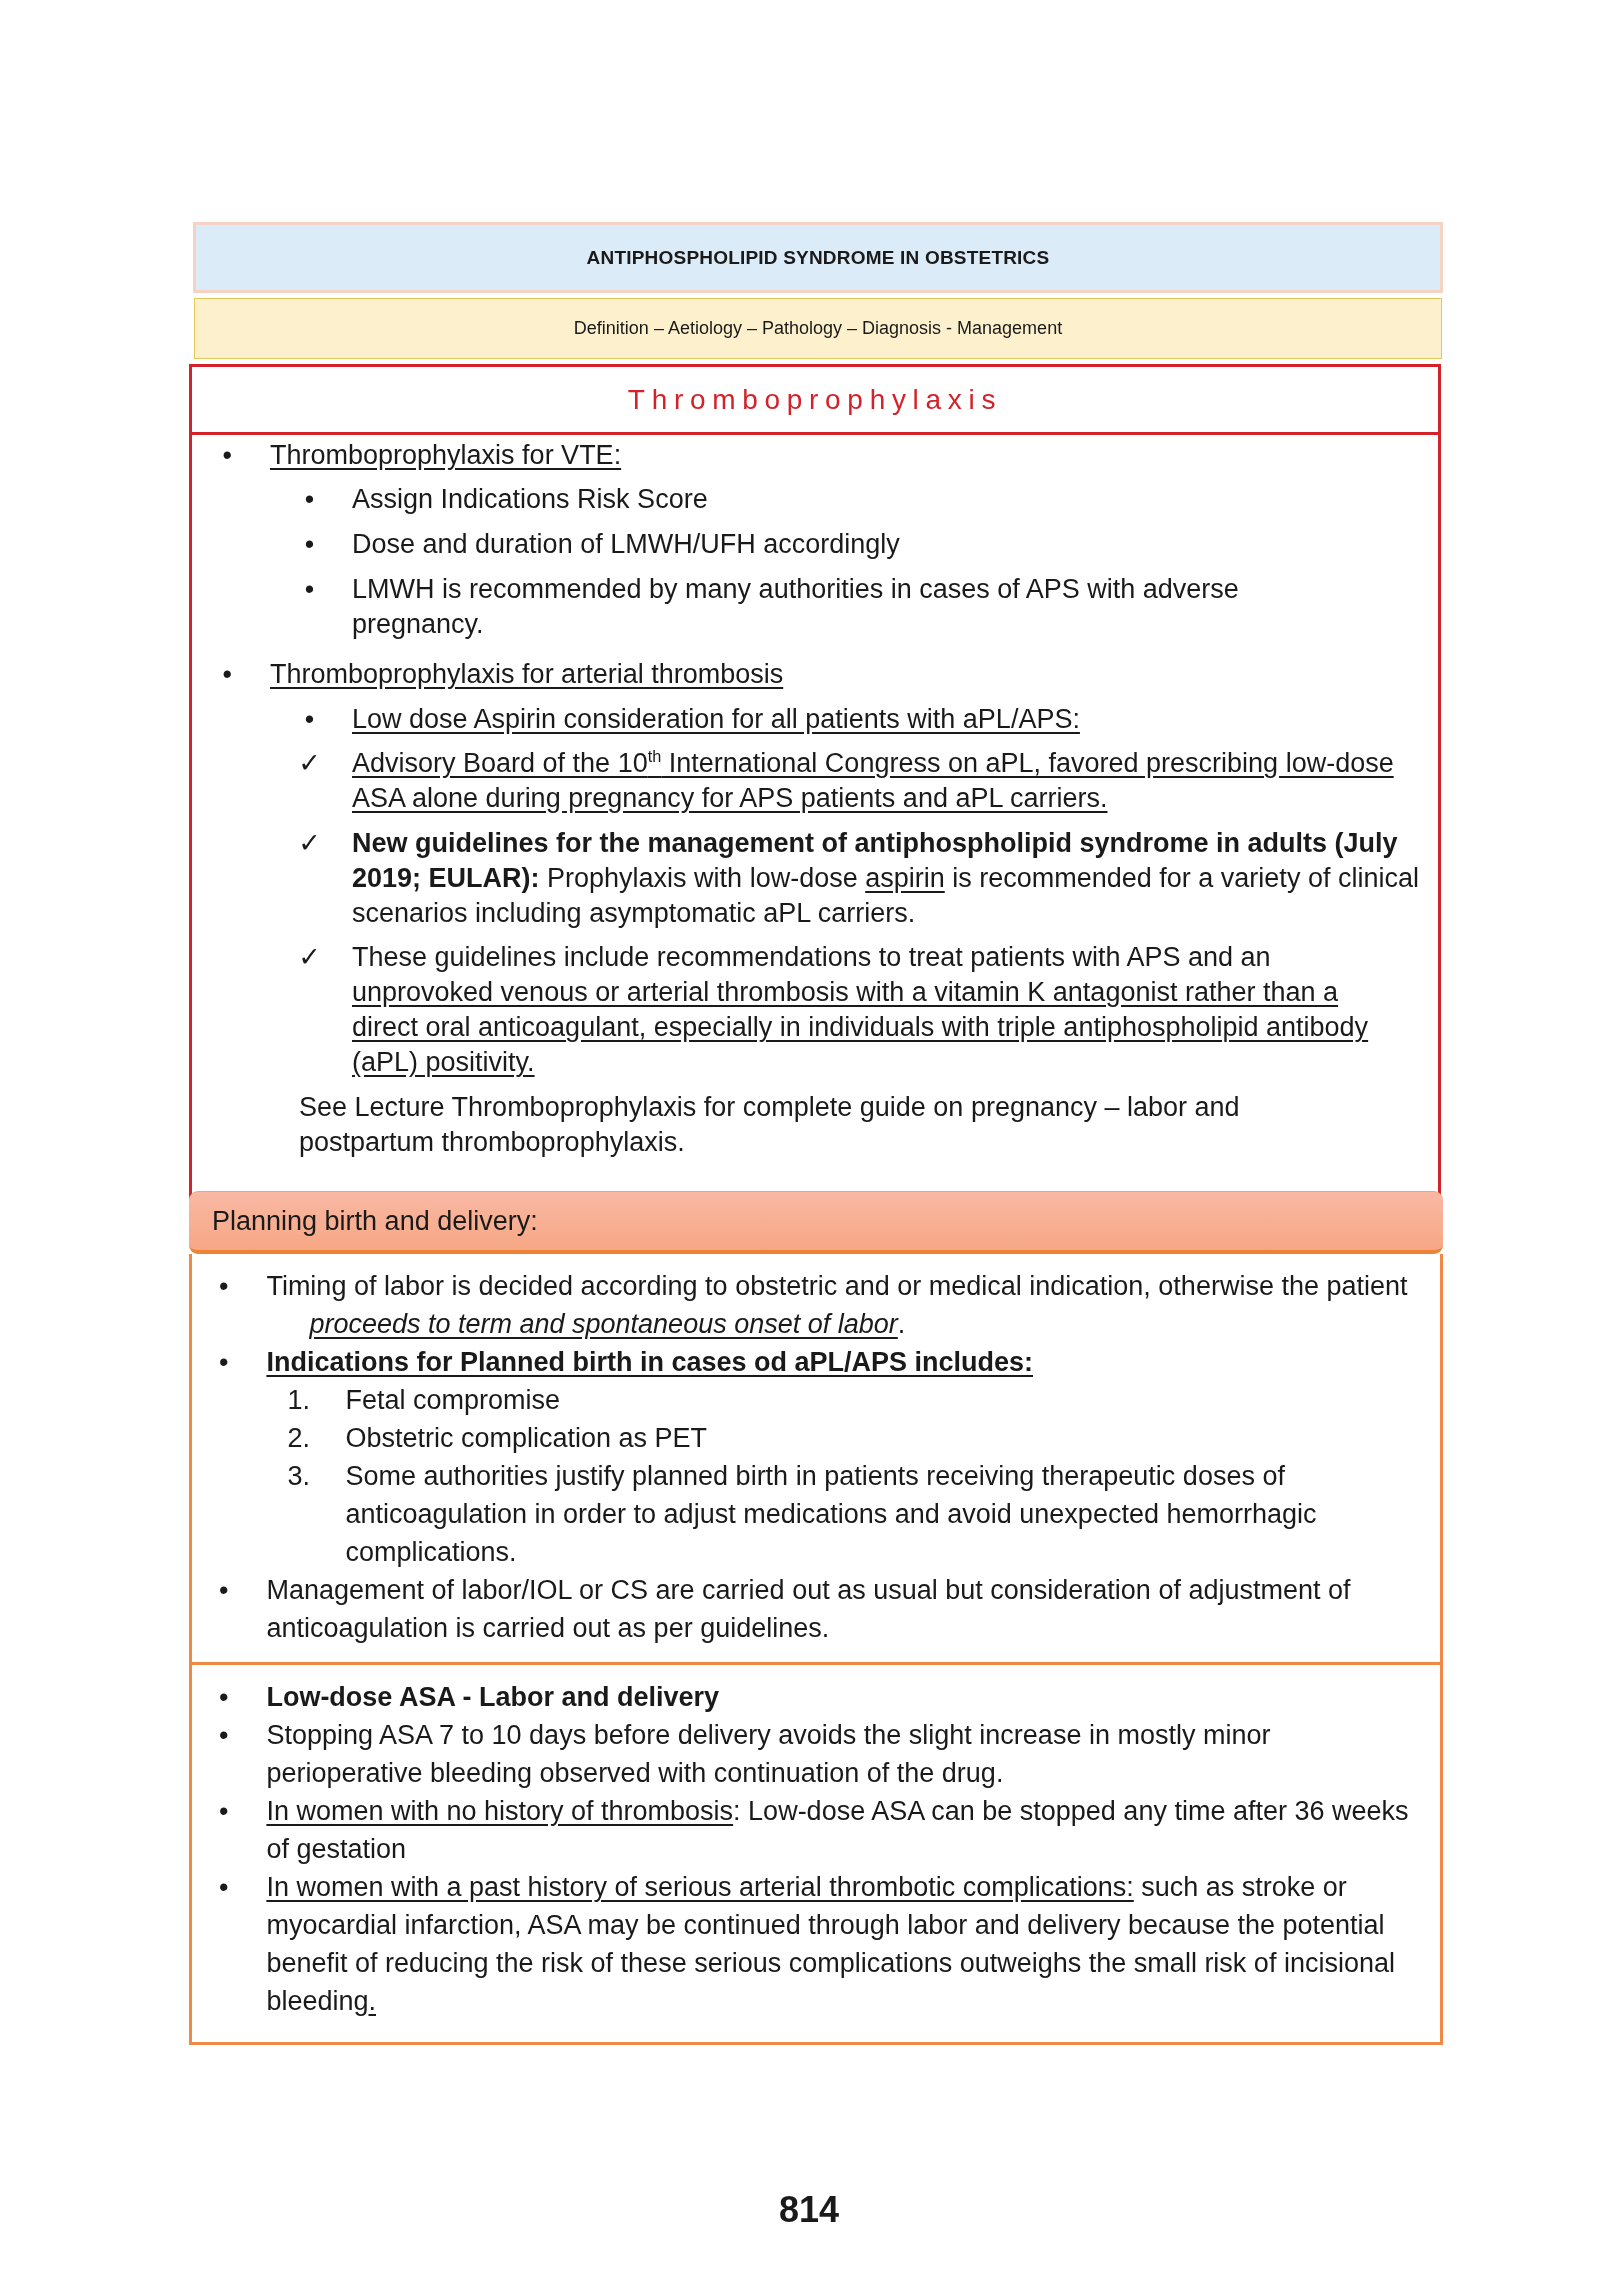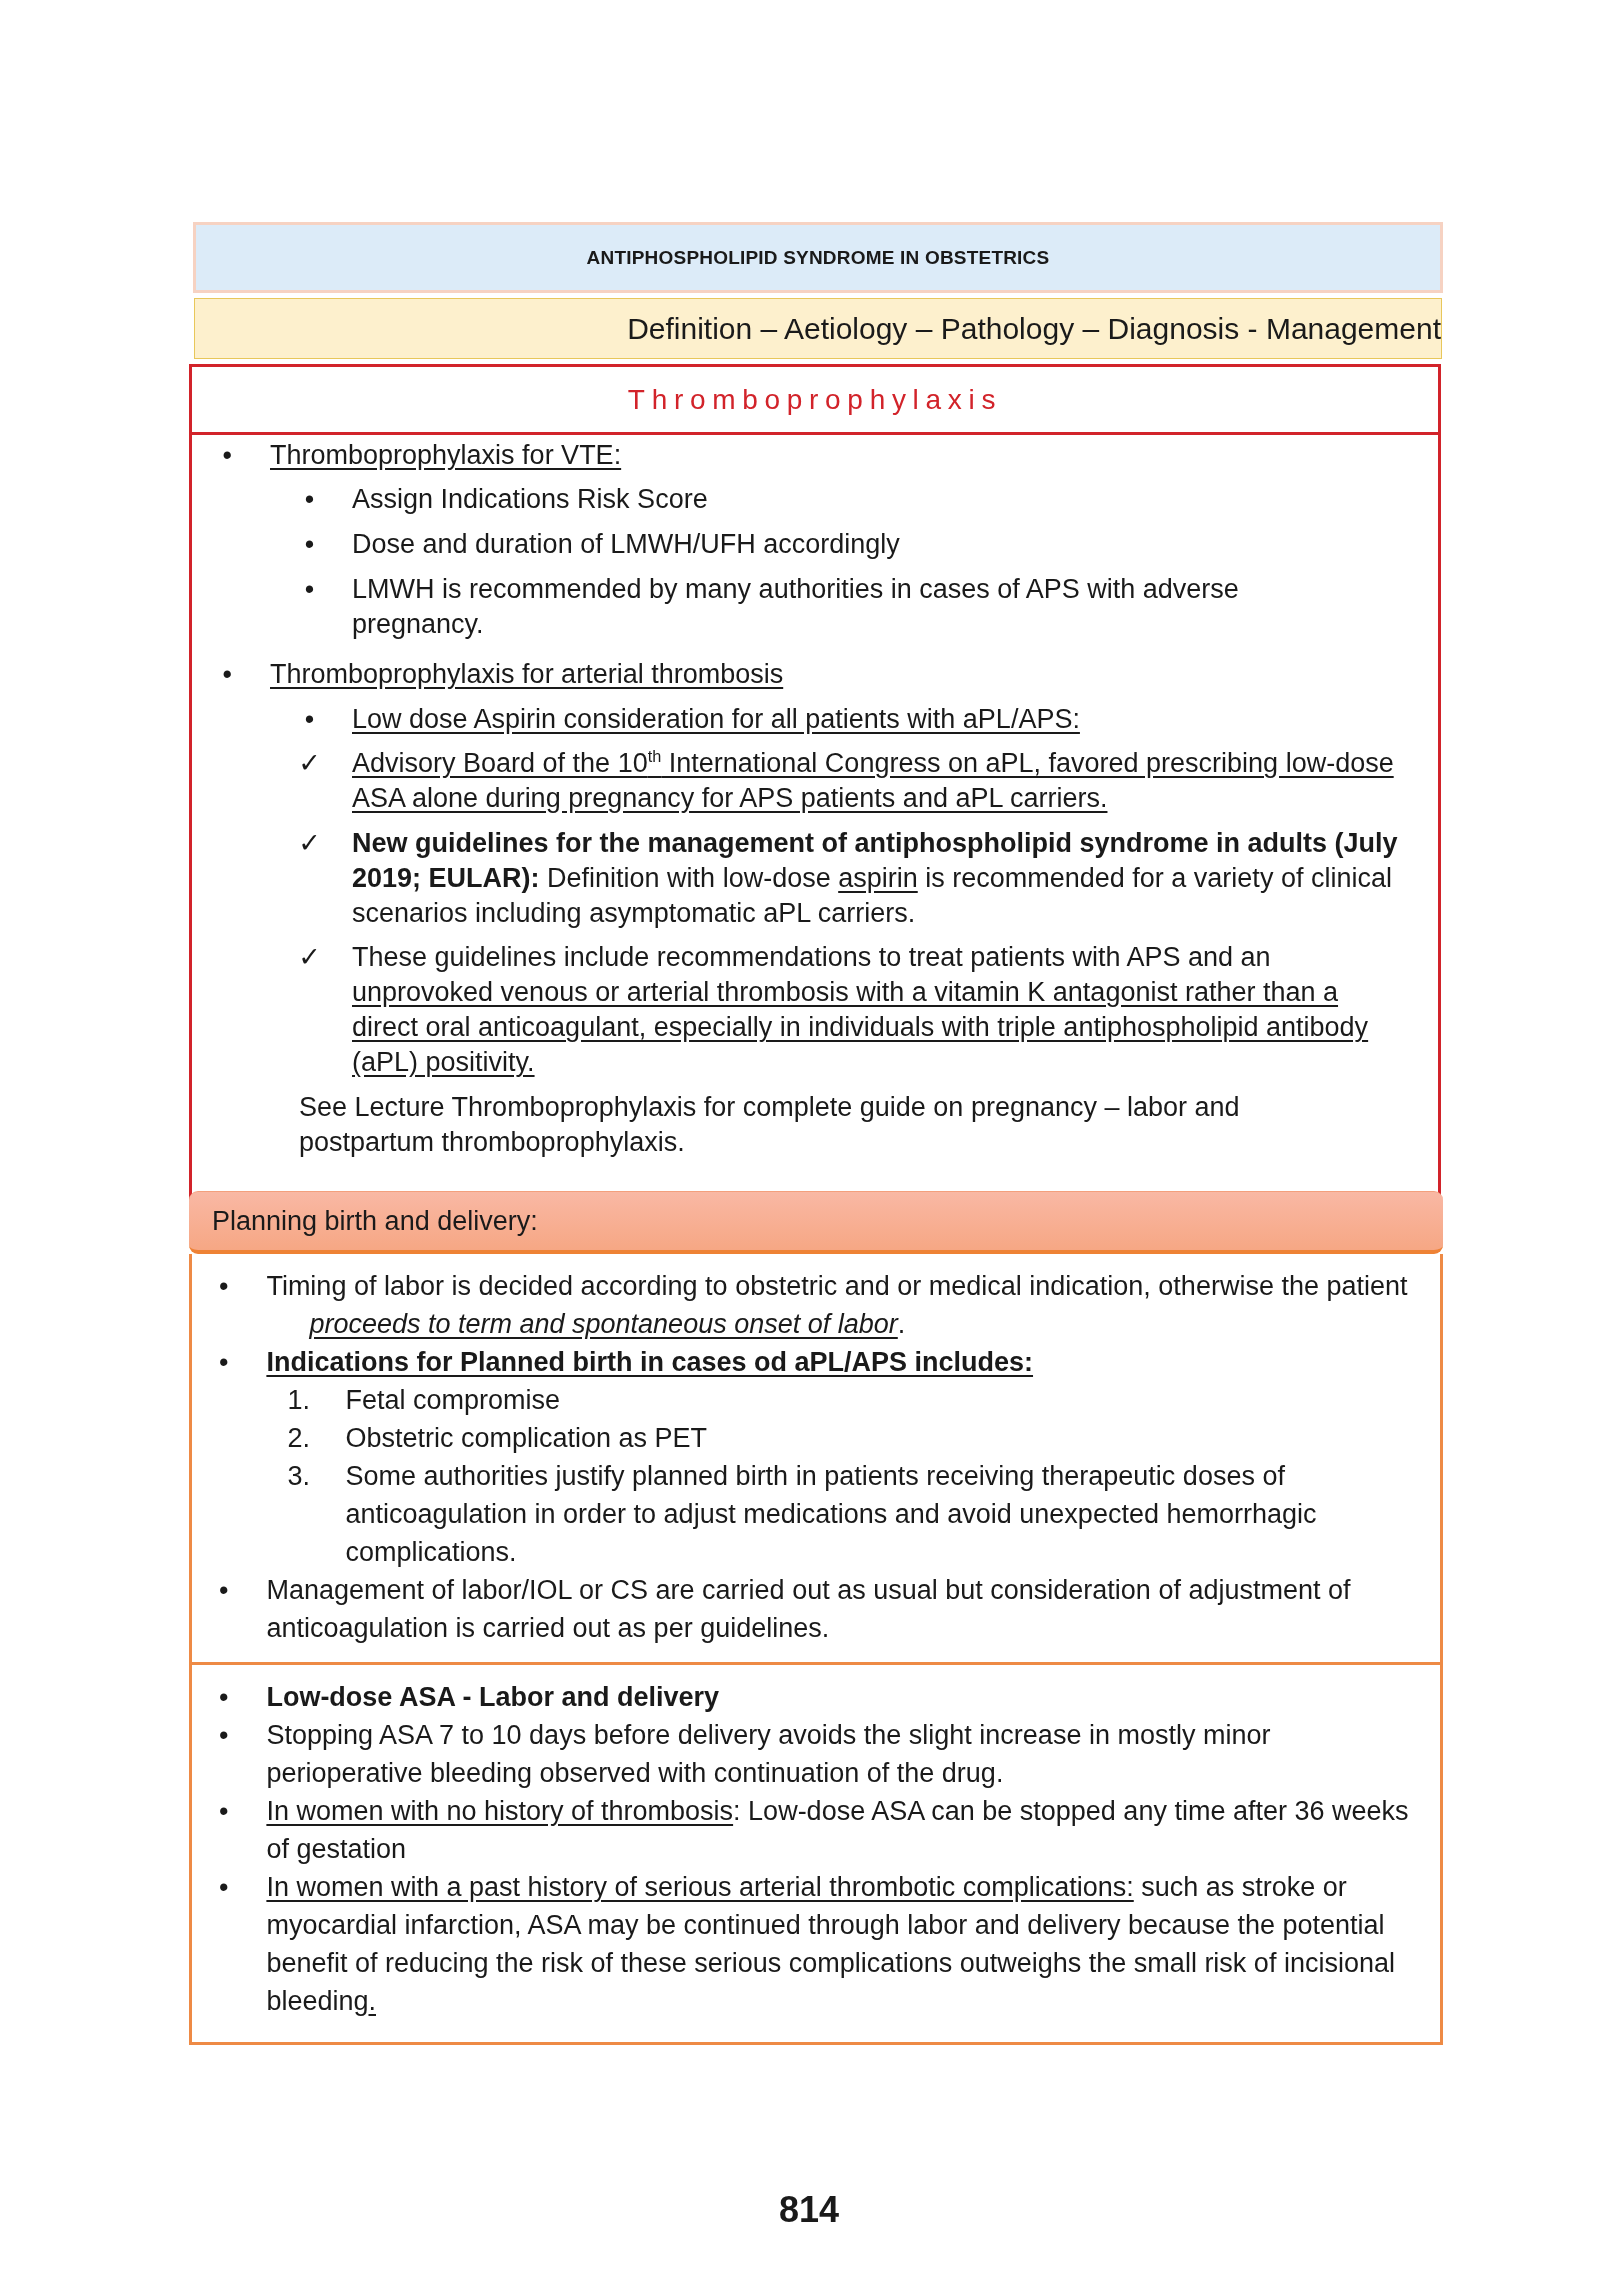--- a/index.html
+++ b/index.html
@@ -31,22 +31,22 @@
       display: flex; align-items: center; justify-content: center;
       font-weight: bold;
       font-size: 19px;
       letter-spacing: 0.2px;
     }
     
     .subtitle-bar {
       left: 194px; top: 298px; width: 1248px; height: 61px;
       background: #fdf0cd;
       border: 1.9px solid #e8c75a;
-      display: flex; align-items: center; justify-content: flex-end;
-      font-size: 30px;
+      display: flex; align-items: center; justify-content: center;
+      font-size: 18px;
     }
     
     .red-box {
       left: 189px; top: 364px; width: 1252px; height: 838px;
       border: 3.8px solid #d2232a;
       border-bottom: none;
     }
     .red-header {
       position: absolute;
       left: 0; top: 0; right: 0; height: 65px;
@@ -174,21 +174,21 @@
       <div class="li l2 gap-s">
         <span class="marker">•</span>
         <span class="u">Low dose Aspirin consideration for all patients with aPL/APS:</span>
       </div>
       <div class="li l2 gap-s">
         <span class="marker">✓</span>
         <span class="u"><span>Advisory Board of the 10</span><sup>th</sup><span> International Congress on aPL, favored prescribing low-dose ASA alone during pregnancy for APS patients and aPL carriers.</span></span>
       </div>
       <div class="li l2 gap-s">
         <span class="marker">✓</span>
-        <span class="b">New guidelines for the management of antiphospholipid syndrome in adults (July 2019; EULAR):</span><span> Definition with low-dose </span><span class="u">aspirin</span><span> is recommended for a variety of clinical scenarios including asymptomatic aPL carriers.</span>
+        <span class="b">New guidelines for the management of antiphospholipid syndrome in adults (July 2019; EULAR):</span><span> Prophylaxis with low-dose </span><span class="u">aspirin</span><span> is recommended for a variety of clinical scenarios including asymptomatic aPL carriers.</span>
       </div>
       <div class="li l2 gap-s" style="padding-right:38px;">
         <span class="marker">✓</span>
         <span>These guidelines include recommendations to treat patients with APS and an </span><span class="u">unprovoked venous or arterial thrombosis with a vitamin K antagonist rather than a direct oral anticoagulant, especially in individuals with triple antiphospholipid antibody (aPL) positivity.</span>
       </div>
 
       <div class="li ind gap-s" style="padding-right:105px;">
         <span>See Lecture Thromboprophylaxis for complete guide on pregnancy – labor and postpartum thromboprophylaxis.</span>
       </div>
     </div>

